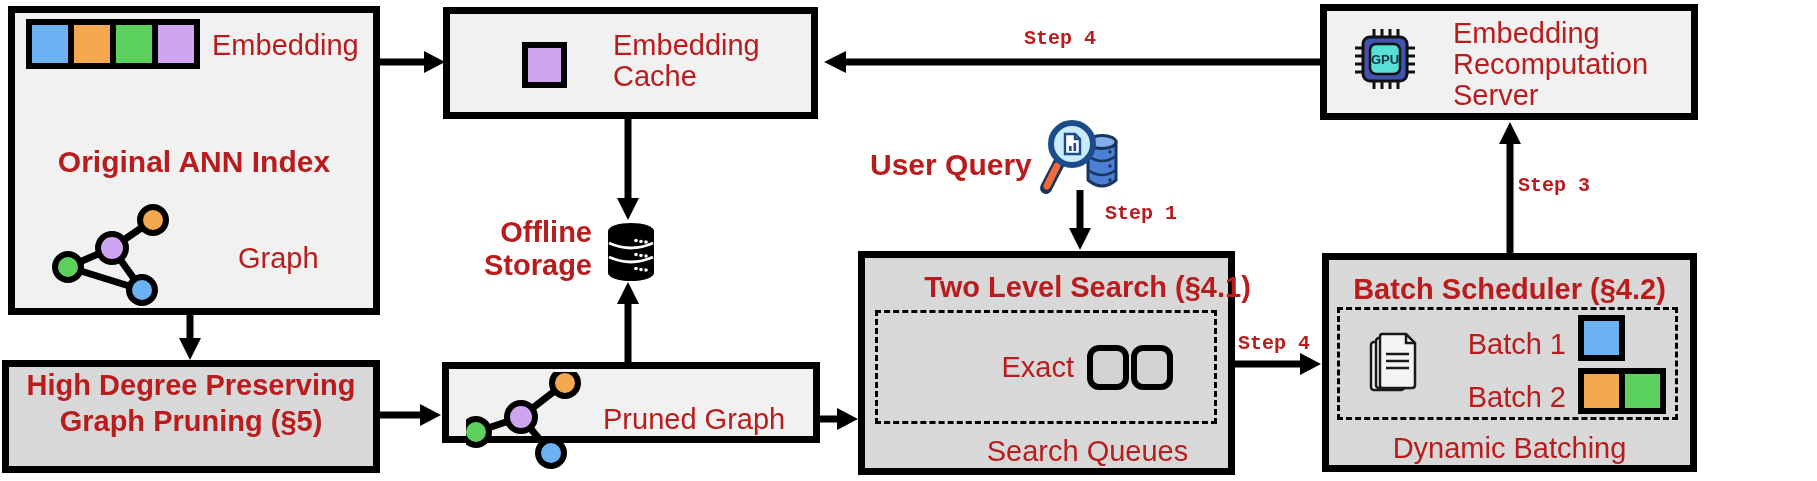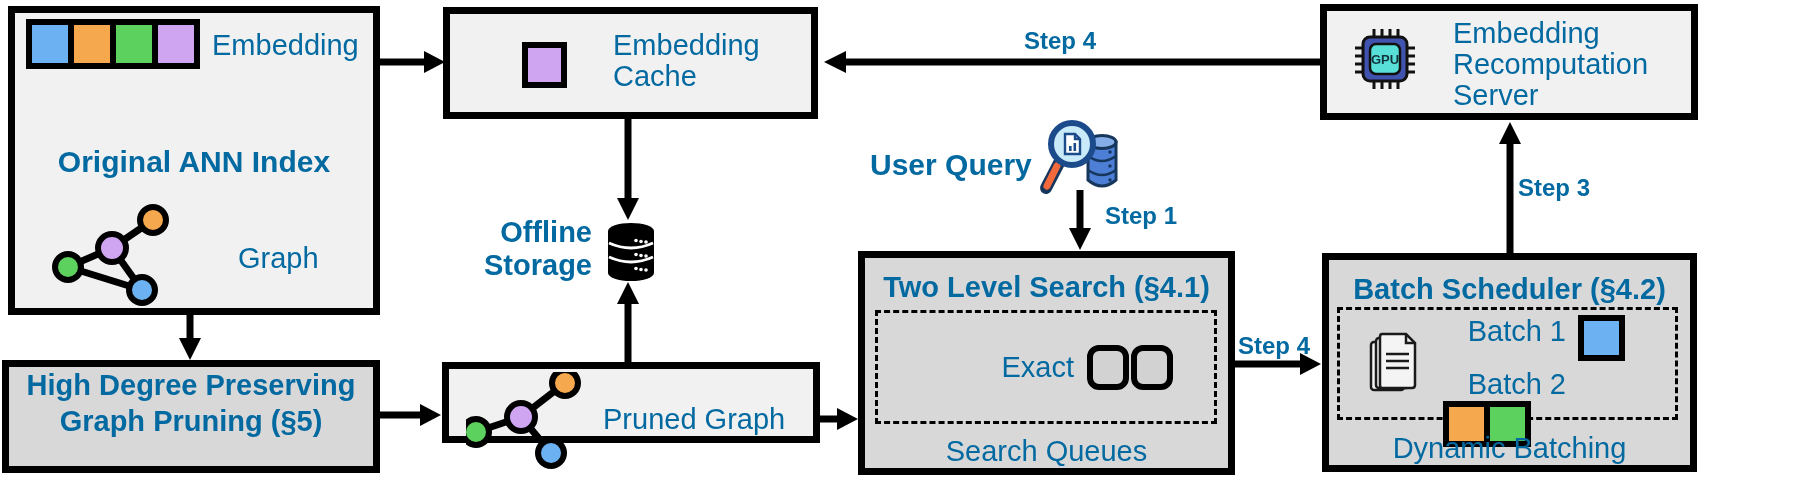--- a/index.html
+++ b/index.html
@@ -1,43 +1,43 @@
 <!DOCTYPE html>
 <html style="--canvas-bg: #ffffff; --box-light: #f1f1f1; --box-dark: #d8d8d8; --node-blue: #6cb2f2; --node-orange: #f5a84e; --node-green: #5dd15d; --node-purple: #cfa4f1; --gpu-chip: #4053ae; --gpu-core: #57dfd8; --query-db: #4d7fd6; --query-db-light: #85aee8; --query-lens: #c9eaf8; --query-rim: #1b4b8a; --query-handle: #f2693c;"><head>
 <meta charset="utf-8">
 <style>
   html,body{margin:0;padding:0;background:#fff;}
   .canvas{
     position:relative;width:1817px;height:481px;background:var(--canvas-bg,#fff);
-    font-family:"Liberation Sans",sans-serif;color:#0369a1;overflow:hidden;
+    font-family:"Liberation Sans",sans-serif;color:#b91c1c;overflow:hidden;
   }
   .box{position:absolute;border:7px solid #000;box-sizing:border-box;}
   .light{background:var(--box-light,#f1f1f1);}
   .dark{background:var(--box-dark,#d8d8d8);}
   .abs{position:absolute;}
   .bold{font-weight:bold;}
   .t28{font-size:29px;line-height:31px;}
   .t-title{font-size:29px;font-weight:bold;}
   .center{width:100%;text-align:center;}
-  .step-label{position:absolute;font-size:24px;font-weight:bold;}
+  .step-label{position:absolute;font-size:20px;font-weight:bold;font-family:Liberation Mono, monospace;}
   
   .emb-strip{position:absolute;display:flex;gap:6px;background:#000;padding:6px;}
   .emb-cell{width:36px;height:38px;}
   
   .cache-square{position:absolute;width:45px;height:46px;border:6px solid #000;box-sizing:border-box;background:var(--node-purple,#cfa4f1);}
   
   .dashed{position:absolute;border:3px dashed #000;box-sizing:border-box;}
   
   .tls-inner{display:flex;flex-direction:column;justify-content:space-evenly;padding:0 6px;}
   .tls-row{display:flex;align-items:center;}
   .tls-label{width:190px;text-align:right;font-size:29px;}
   .slots{display:flex;gap:2px;margin-left:13px;}
   .queue-slot{width:42px;height:45px;border:6px solid #000;border-radius:12px;box-sizing:border-box;background:#d2d2d2;}
   
-  .b-row{position:absolute;display:flex;align-items:flex-start;}
+  .b-row{position:absolute;display:flex;align-items:flex-end;}
   .b-label{width:123px;text-align:right;font-size:29px;margin-right:12px;}
   .batch-cells{display:flex;gap:6px;background:#000;border:6px solid #000;}
   .batch-cell{width:35px;height:34px;}
   .caption{position:absolute;width:100%;text-align:center;font-size:29px;}
   .arrows{position:absolute;left:0;top:0;pointer-events:none;}
   .arrows line{stroke:#000;stroke-width:7;}
   .arrows polygon{fill:#000;}
 </style>
 </head>
 <body>
@@ -105,21 +105,21 @@
       <line x1="55" y1="45" x2="99" y2="11" stroke="#000" stroke-width="7"></line>
       <line x1="55" y1="45" x2="85" y2="81" stroke="#000" stroke-width="7"></line>
       <circle cx="99" cy="11" r="13" fill="var(--node-orange)" stroke="#000" stroke-width="6"></circle>
       <circle cx="10" cy="60" r="13" fill="var(--node-green)" stroke="#000" stroke-width="6"></circle>
       <circle cx="85" cy="81" r="13" fill="var(--node-blue)" stroke="#000" stroke-width="6"></circle>
       <circle cx="55" cy="45" r="14" fill="var(--node-purple)" stroke="#000" stroke-width="6"></circle>
     </svg>
     <div class="abs t28" style="left:154px;top:35px;">Pruned Graph</div>
   </div>
 
-  <div class="box dark" style="left:858px;top:251px;width:377px;height:224px;">
+  <div class="box dark" style="left:858px;top:251px;width:377px;height:224px;padding-left:41px;">
     <div class="abs t-title center" style="top:13px;">Two Level Search (§4.1)</div>
     <div class="dashed tls-inner" style="left:10px;top:52px;width:342px;height:114px;">
       <div class="tls-row">
         <div class="tls-label">Exact</div>
         <div class="slots">
             <div class="queue-slot"></div>
             <div class="queue-slot"></div>
           </div>
       </div>
     </div>
@@ -137,21 +137,21 @@
         <line x1="18" y1="24" x2="41" y2="24" stroke="#1a1a1a" stroke-width="2.5"></line>
         <line x1="18" y1="31" x2="41" y2="31" stroke="#1a1a1a" stroke-width="2.5"></line>
         <line x1="18" y1="38" x2="41" y2="38" stroke="#1a1a1a" stroke-width="2.5"></line>
       </svg>
       <div class="b-row" style="left:103px;top:5px;">
         <div class="b-label">Batch 1</div>
         <div class="batch-cells">
             <div class="batch-cell" style="background: rgb(108, 178, 242);"></div>
           </div>
       </div>
-      <div class="b-row" style="left:103px;top:58px;flex-direction:column;">
+      <div class="b-row" style="left:103px;top:58px;">
         <div class="b-label">Batch 2</div>
         <div class="batch-cells">
             <div class="batch-cell" style="background: rgb(245, 168, 78);"></div>
             <div class="batch-cell" style="background: rgb(93, 209, 93);"></div>
           </div>
       </div>
     </div>
     <div class="caption" style="top:172px;">Dynamic Batching</div>
   </div>
 

